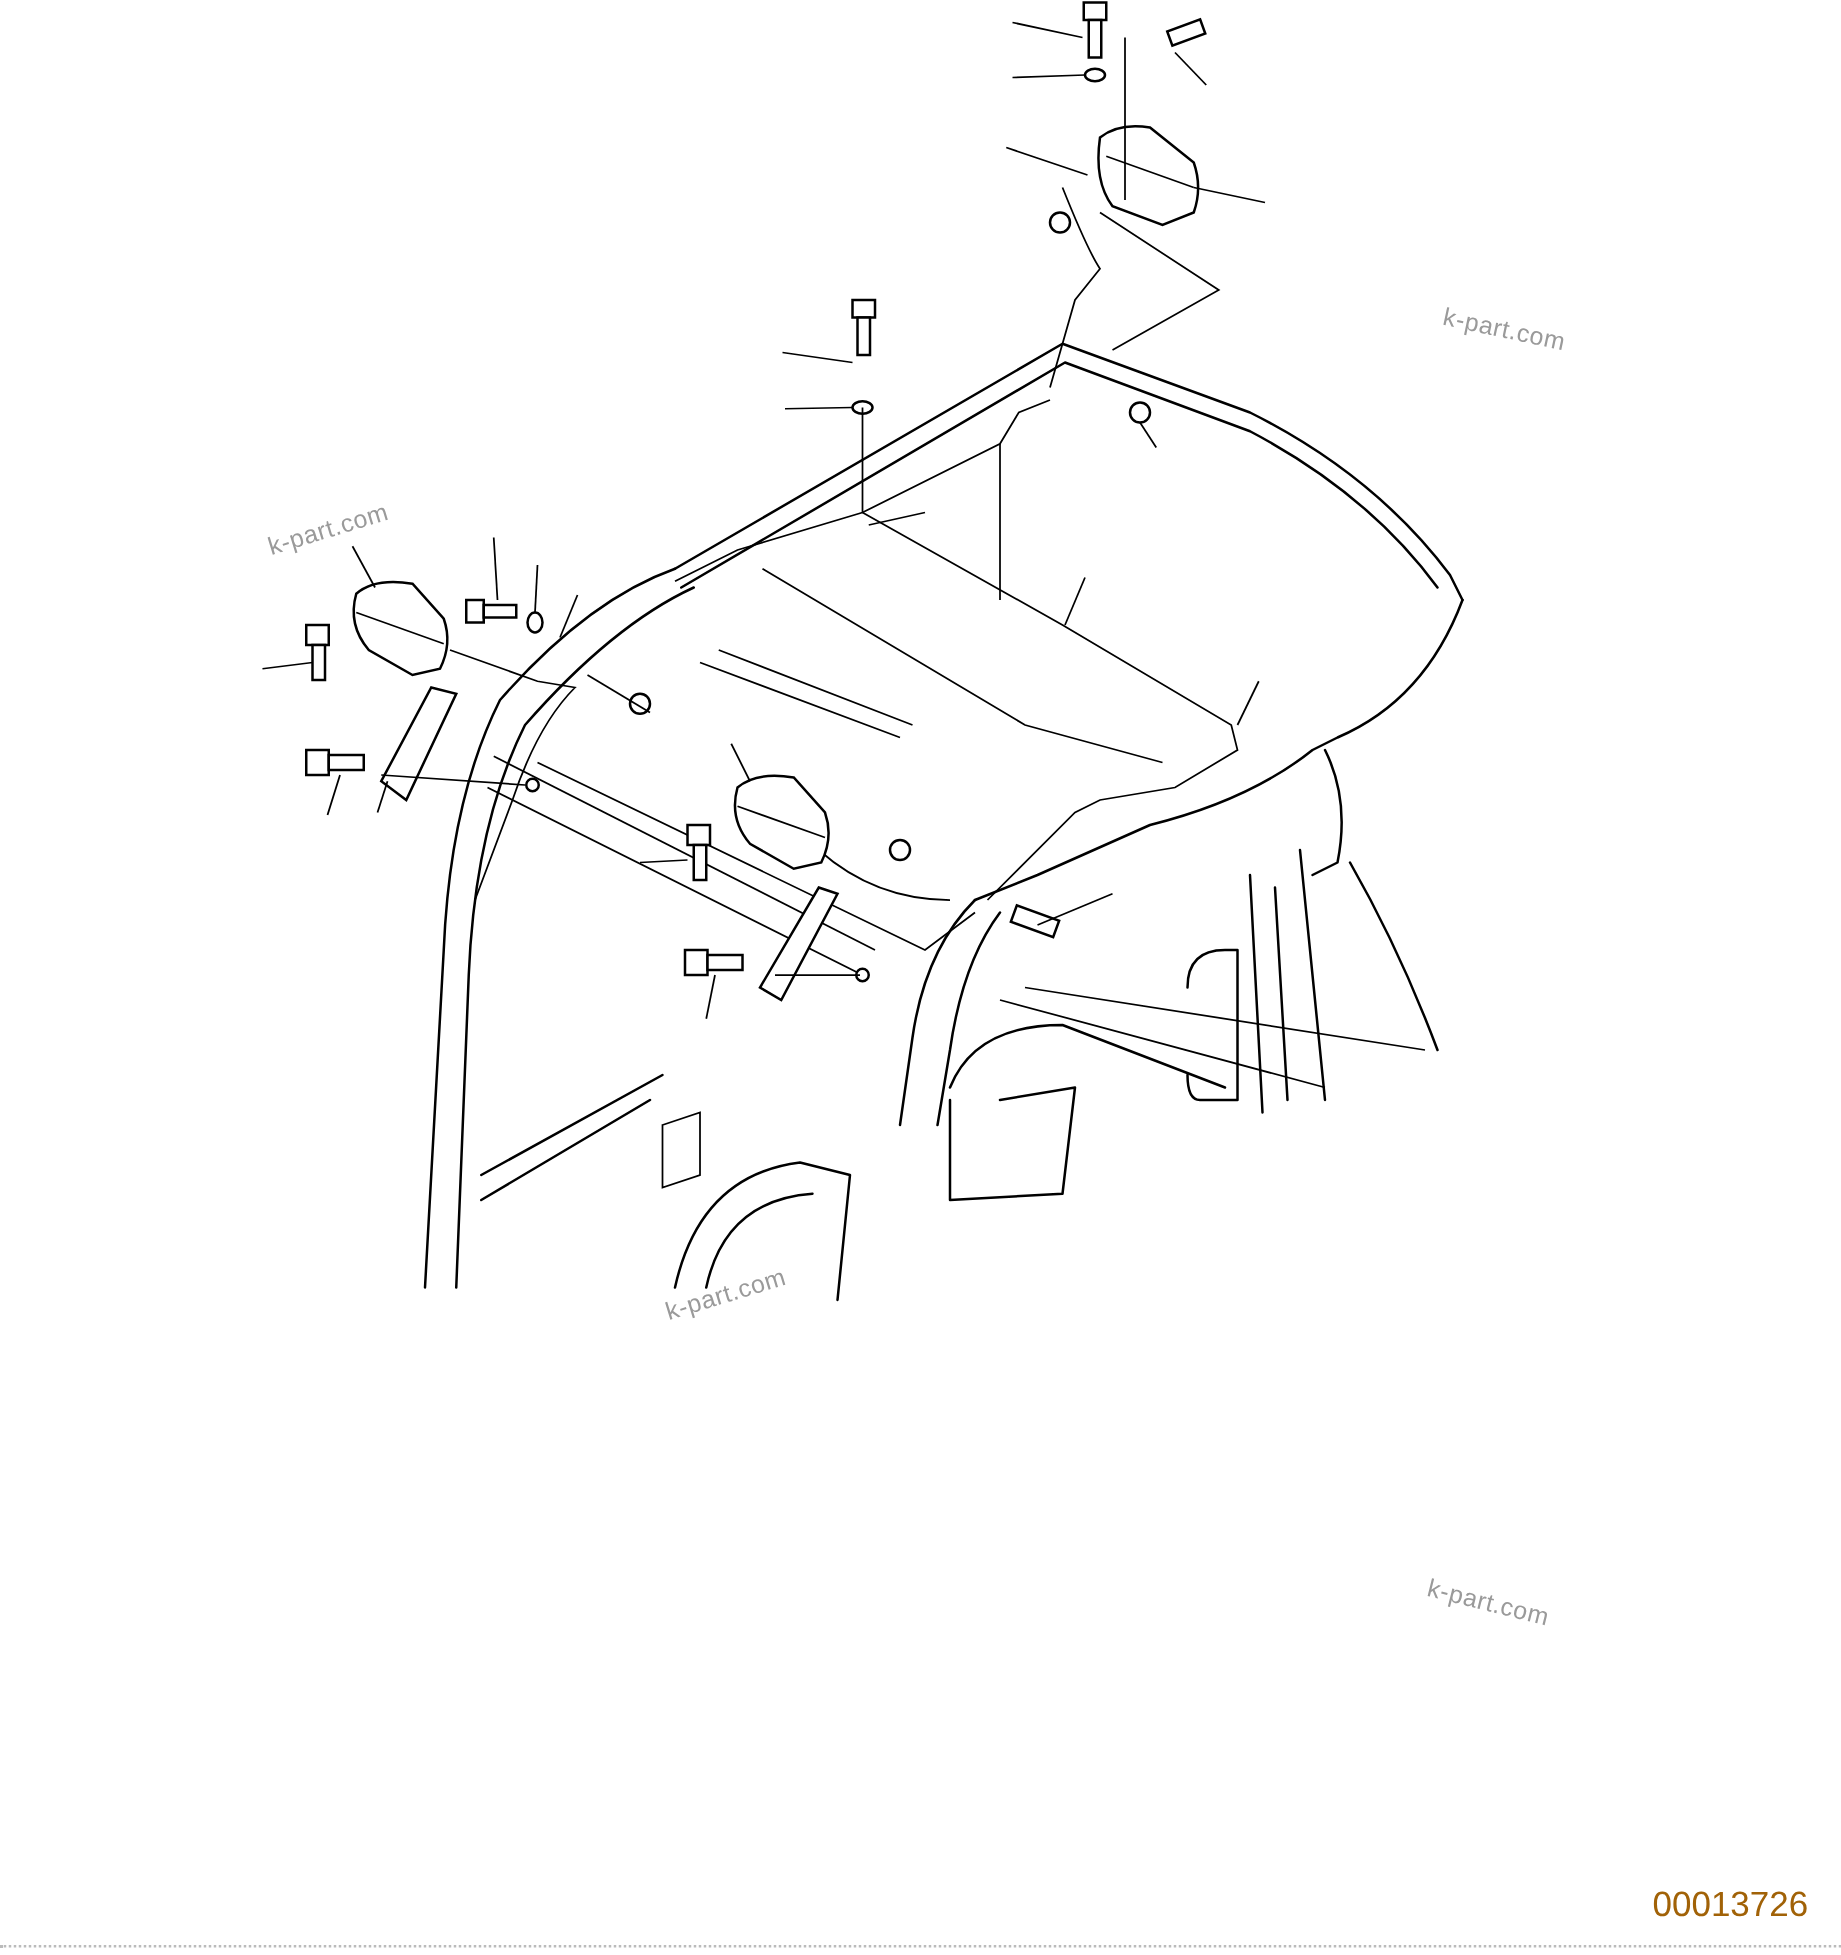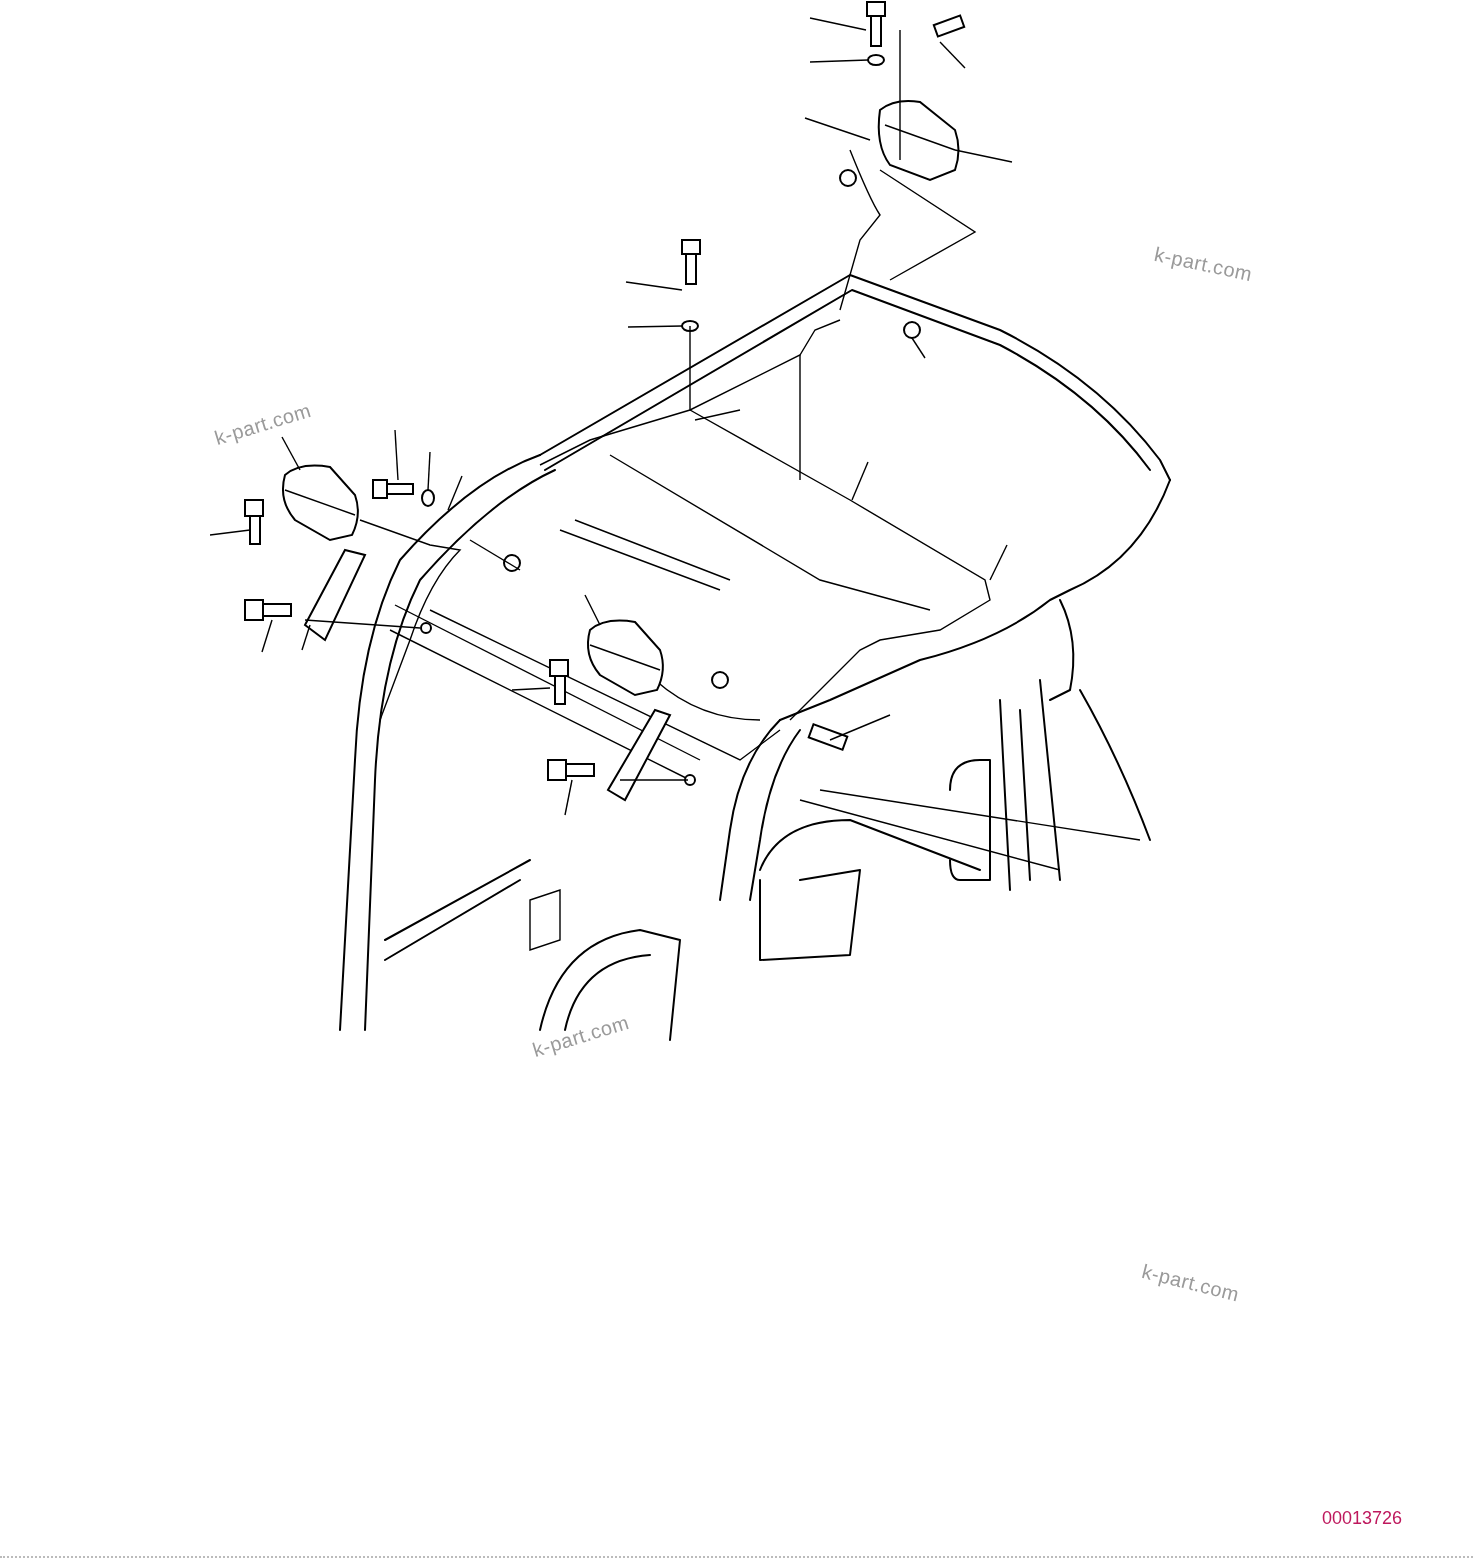--- a/index.html
+++ b/index.html
@@ -2,21 +2,21 @@
 <html><head>
 <meta charset="utf-8">
 <style>
   html,body{margin:0;padding:0;background:#fff;}
   body{width:1473px;height:1564px;position:relative;overflow:hidden;font-family:"Liberation Sans",sans-serif;}
   svg.diagram{position:absolute;left:0;top:0;}
   .ln{fill:none;stroke:#000;stroke-width:2;stroke-linejoin:round;stroke-linecap:round;}
   .thin{fill:none;stroke:#000;stroke-width:1.4;}
   .solid{fill:#fff;stroke:#000;stroke-width:2;}
   .wm{position:absolute;color:#9a9a9a;font-size:20px;letter-spacing:0.5px;transform-origin:left top;}
-  .drawno{position:absolute;left:1322px;top:1508px;font-size:18px;color:#be185d;}
+  .drawno{position:absolute;left:1322px;top:1508px;font-size:28px;color:#a16207;}
   .dots{position:absolute;left:0;top:1556px;width:1473px;border-top:2px dotted #bbb;}
 </style>
 </head>
 <body>
 
 <svg class="diagram" width="1473" height="1564" viewBox="0 0 1473 1564">
 
   <g>
     <path class="ln" d="M540 455 L850 275 L1000 330 Q1100 380 1160 460 L1170 480"></path>
     <path class="ln" d="M545 470 L852 290 L1000 345 Q1095 395 1150 470"></path>

